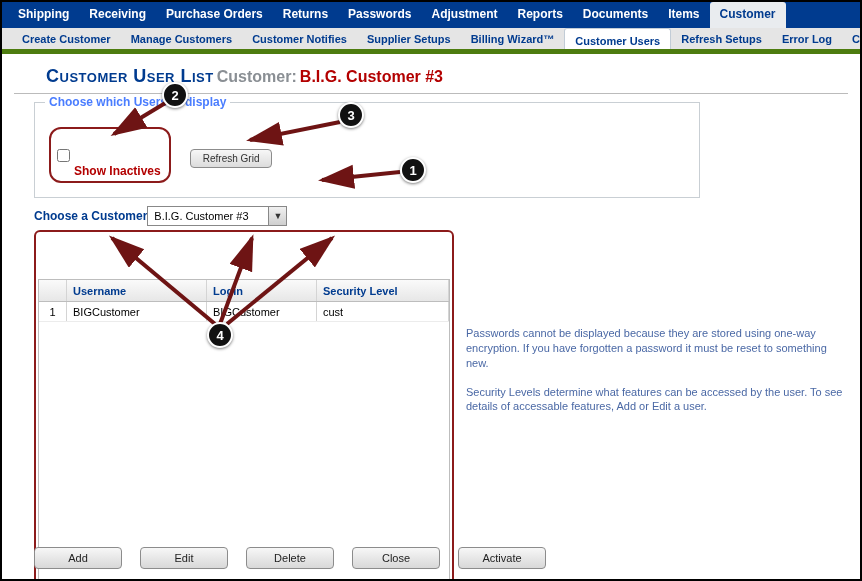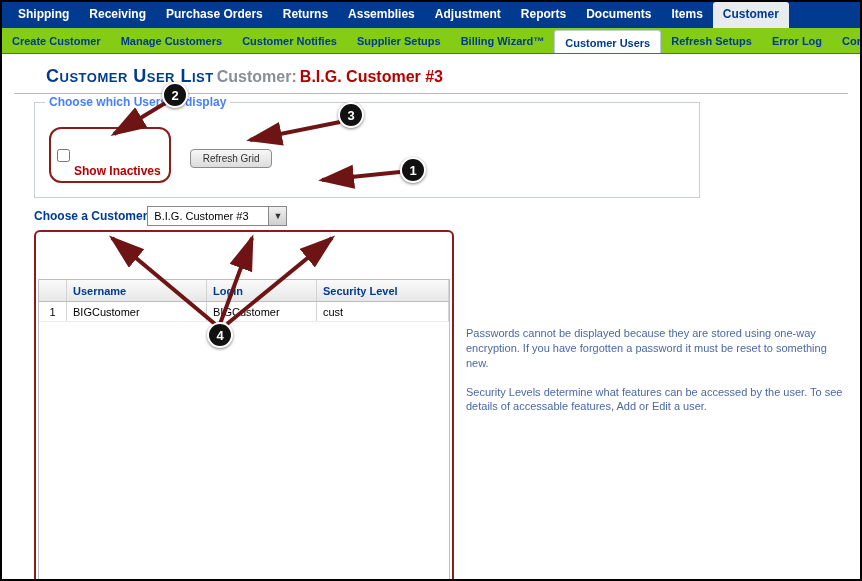--- a/index.html
+++ b/index.html
@@ -35,25 +35,26 @@
     white-space: nowrap;
   }
   .topnav .tab.active {
     background: #e9ecef;
     color: #003b8f;
     border-top-left-radius: 3px;
     border-top-right-radius: 3px;
   }
   
   .subnav {
-    background: #84cc16;
+    background: #e5e5e5;
     height: 26px;
-    border-bottom: 1px solid #4d7c0f;
-    display: flex;
-    align-items: center;
+    border-bottom: 5px solid #4d7c0f;
+    display: flex;
+    align-items: center;
+    padding-left: 10px;
     overflow: hidden;
   }
   .subnav .item {
     color: #003b8f;
     font-weight: bold;
     font-size: 11px;
     padding: 0 10px;
     cursor: pointer;
     white-space: nowrap;
   }
@@ -263,21 +264,21 @@
 </head>
 <body>
 
 <div class="frame">
 
   <div class="topnav">
     <div class="tab">Shipping</div>
     <div class="tab">Receiving</div>
     <div class="tab">Purchase Orders</div>
     <div class="tab">Returns</div>
-    <div class="tab">Assemblies</div>
+    <div class="tab">Passwords</div>
     <div class="tab">Adjustment</div>
     <div class="tab">Reports</div>
     <div class="tab">Documents</div>
     <div class="tab">Items</div>
     <div class="tab active">Customer</div>
   </div>
 
   <div class="subnav">
     <div class="item">Create Customer</div>
     <div class="item">Manage Customers</div>
@@ -328,20 +329,27 @@
         <div class="c col-sec">cust</div>
       </div>
     </div>
   </div>
 
   <div class="info-col">
     <p>Passwords cannot be displayed because they are stored using one-way encryption. If you have forgotten a password it must be reset to something new.</p>
     <p>Security Levels determine what features can be accessed by the user. To see details of accessable features, Add or Edit a user.</p>
   </div>
 
+  <div class="bottom-buttons">
+    <div class="bbtn">Add</div>
+    <div class="bbtn">Edit</div>
+    <div class="bbtn">Delete</div>
+    <div class="bbtn">Close</div>
+    <div class="bbtn">Activate</div>
+  </div>
 
   <svg class="overlay" width="862" height="581">
     <defs>
       <marker id="ah" markerWidth="10" markerHeight="10" refX="8" refY="3" orient="auto">
         <path d="M0,0 L0,6 L9,3 z" fill="#6e1414"></path>
       </marker>
     </defs>
 
     <line x1="165" y1="100" x2="112" y2="132" stroke="#6e1414" stroke-width="4" marker-end="url(#ah)"></line>
 

